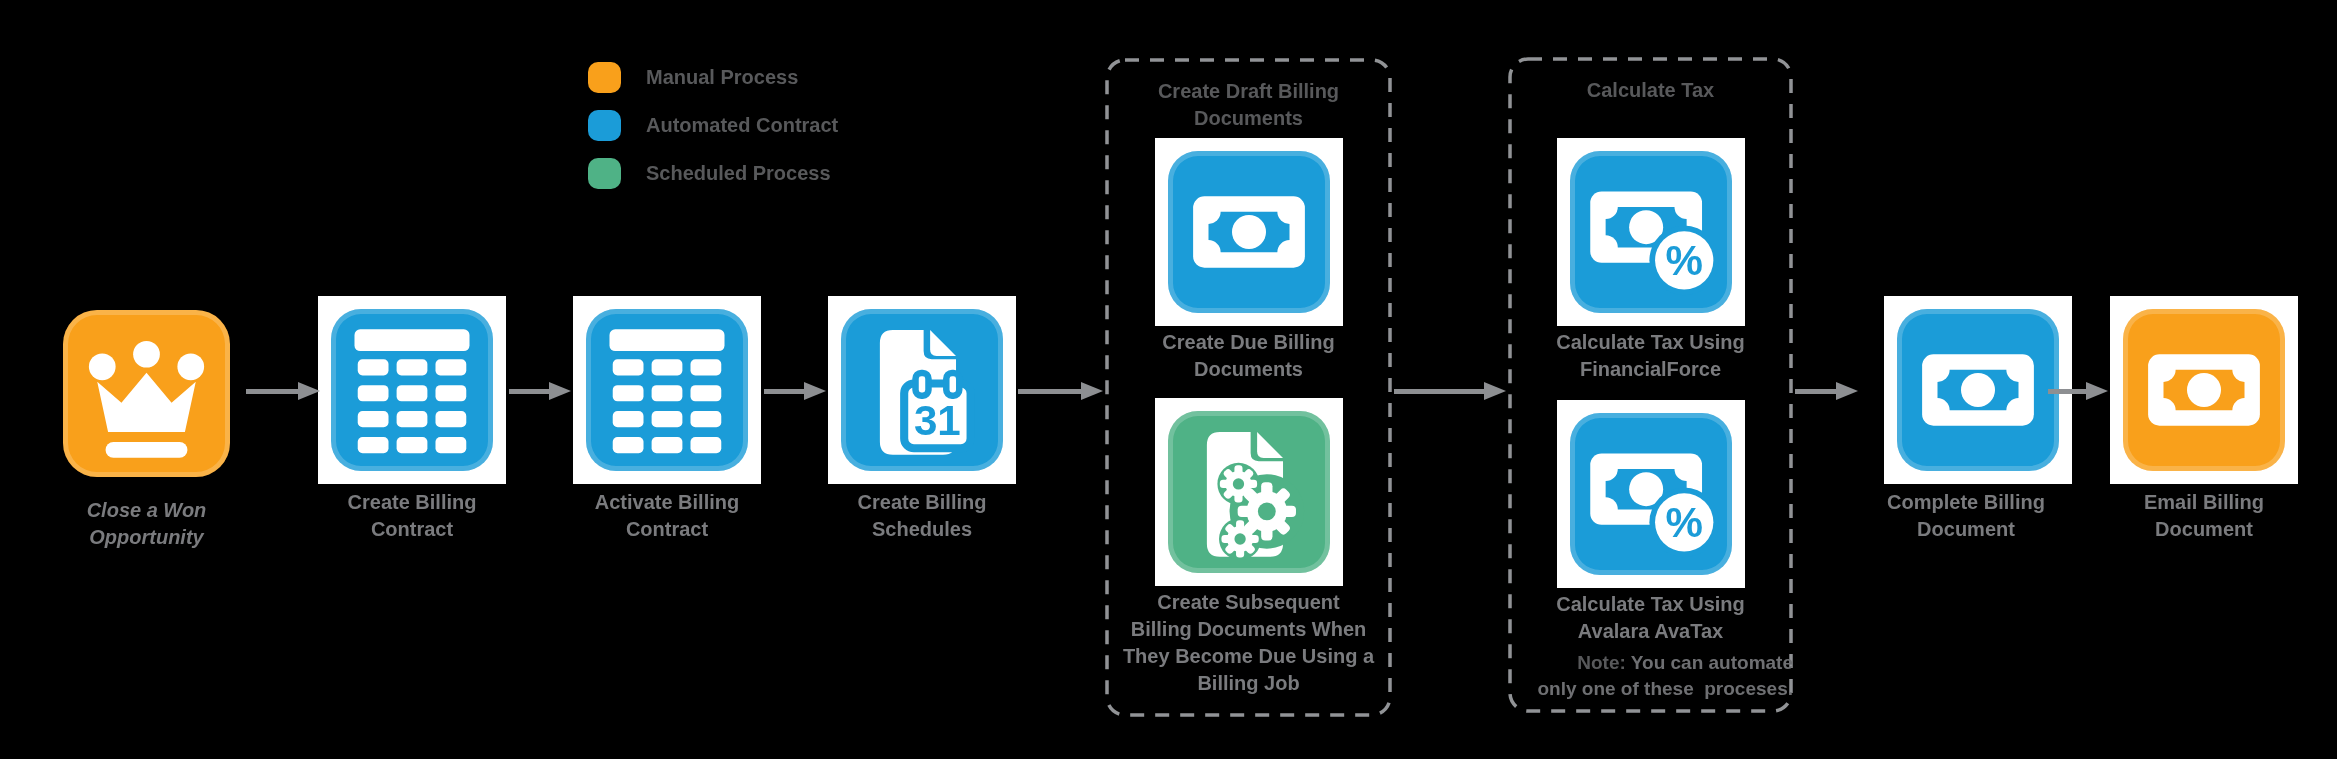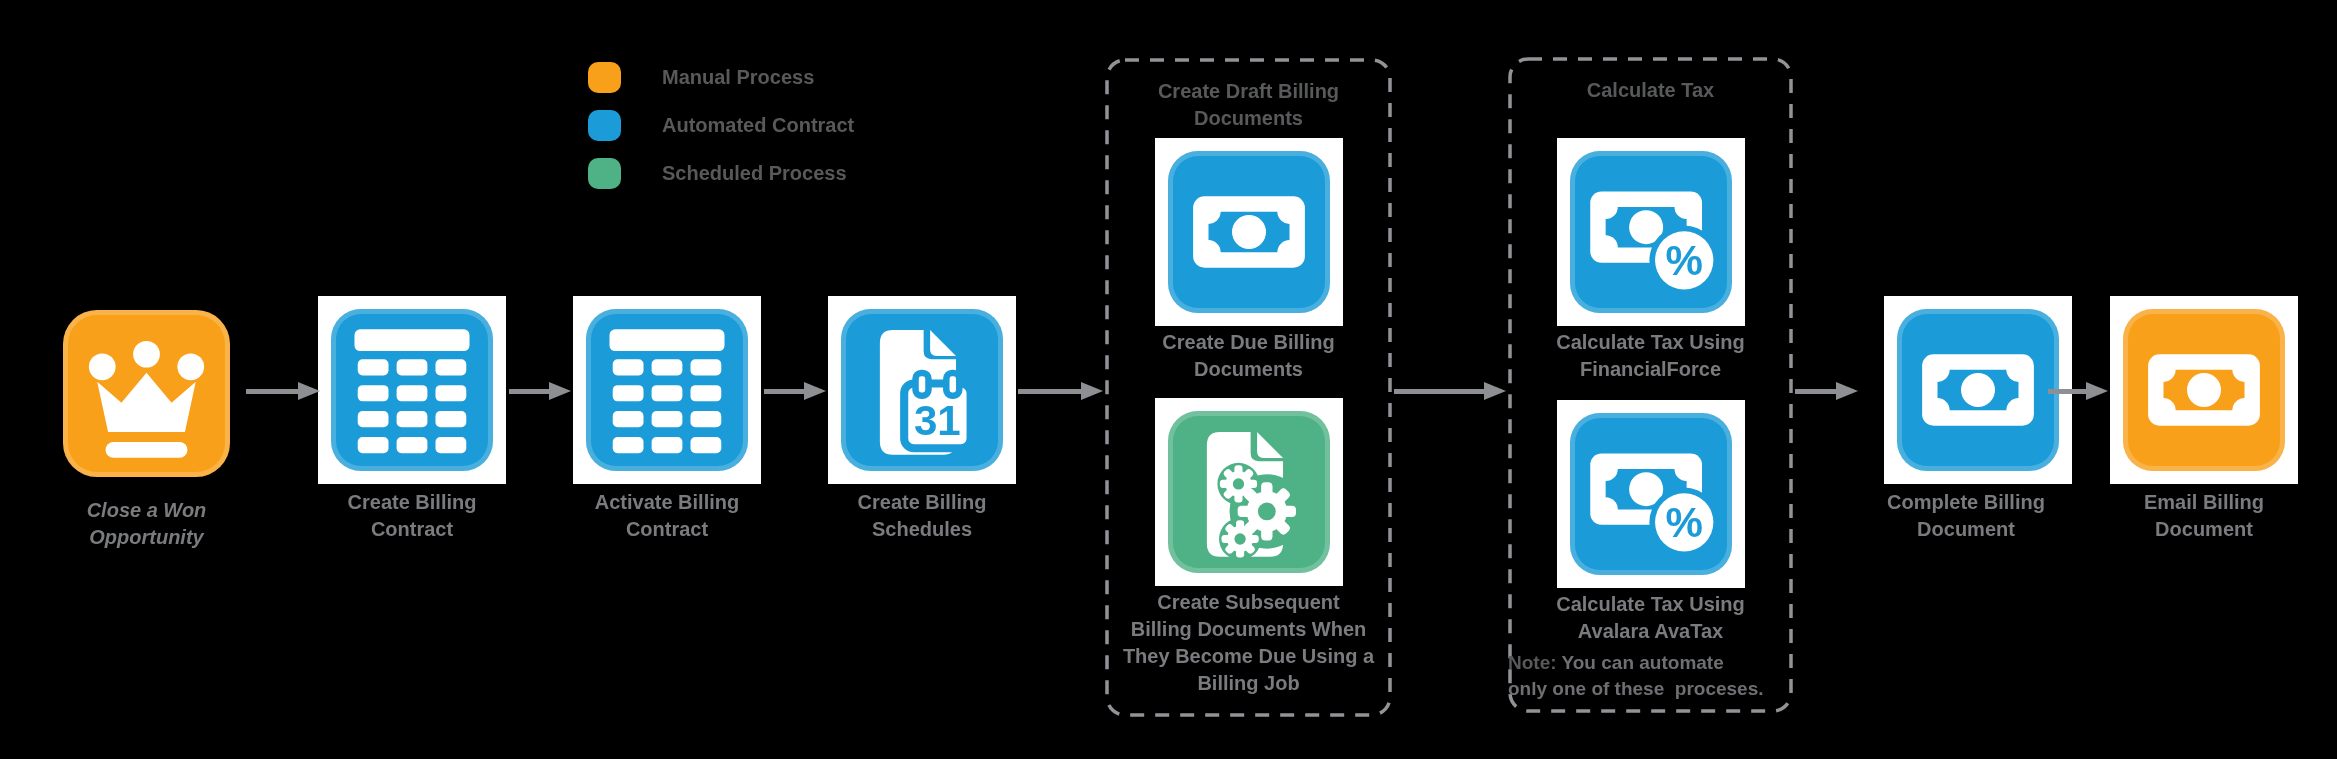--- a/index.html
+++ b/index.html
@@ -12,21 +12,21 @@
   }
   svg text { font-family: "Liberation Sans", "DejaVu Sans", sans-serif; }
 
   
   .legend { position: absolute; left: 588px; top: 62px; }
   .legend-row { display: flex; align-items: center; height: 31px; margin-bottom: 17px; }
   .swatch { width: 33px; height: 31px; border-radius: 10px; flex: 0 0 auto; }
   .sw-manual    { background: var(--c-manual_orange); }
   .sw-automated { background: var(--c-automated_blue); }
   .sw-scheduled { background: var(--c-scheduled_green); }
-  .legend-label { margin-left: 41px; font-size: 20px; font-weight: 700; color: var(--c-heading_gray); }
+  .legend-label { margin-left: 25px; font-size: 20px; font-weight: 700; color: var(--c-heading_gray); }
 
   
   .node { position: absolute; }
   .tilebox {
     width: 188px; height: 188px; background: var(--c-icon_panel_white);
     display: flex; align-items: center; justify-content: center;
   }
   .tile {
     border-radius: 30px;
     box-shadow: inset 0 0 0 5px rgba(255,255,255,0.20);
@@ -59,21 +59,21 @@
   .group-title {
     position: absolute; top: 20px; left: 0; width: 100%;
     text-align: center; white-space: pre-wrap;
     font-size: 20px; line-height: 27px; font-weight: 700;
     color: var(--c-heading_gray);
   }
   .gnode { position: absolute; left: 50%; transform: translateX(-50%); }
   .gnode .label { top: 191px; }
   .note {
     position: absolute; top: 593px; left: 0; width: 100%;
-    text-align: left; white-space: pre-wrap;
+    text-align: right; white-space: pre-wrap;
     font-size: 19px; line-height: 26px; font-weight: 600;
     color: var(--c-note_gray);
   }
   .note b { font-weight: 700; color: var(--c-heading_gray); }
 
   
   .arrow { position: absolute; top: 382px; height: 18px; display: flex; align-items: center; }
   .arrow .shaft { flex: 1; height: 5px; background: var(--c-arrow_gray); }
   .arrow .head  {
     width: 0; height: 0; flex: 0 0 auto;

